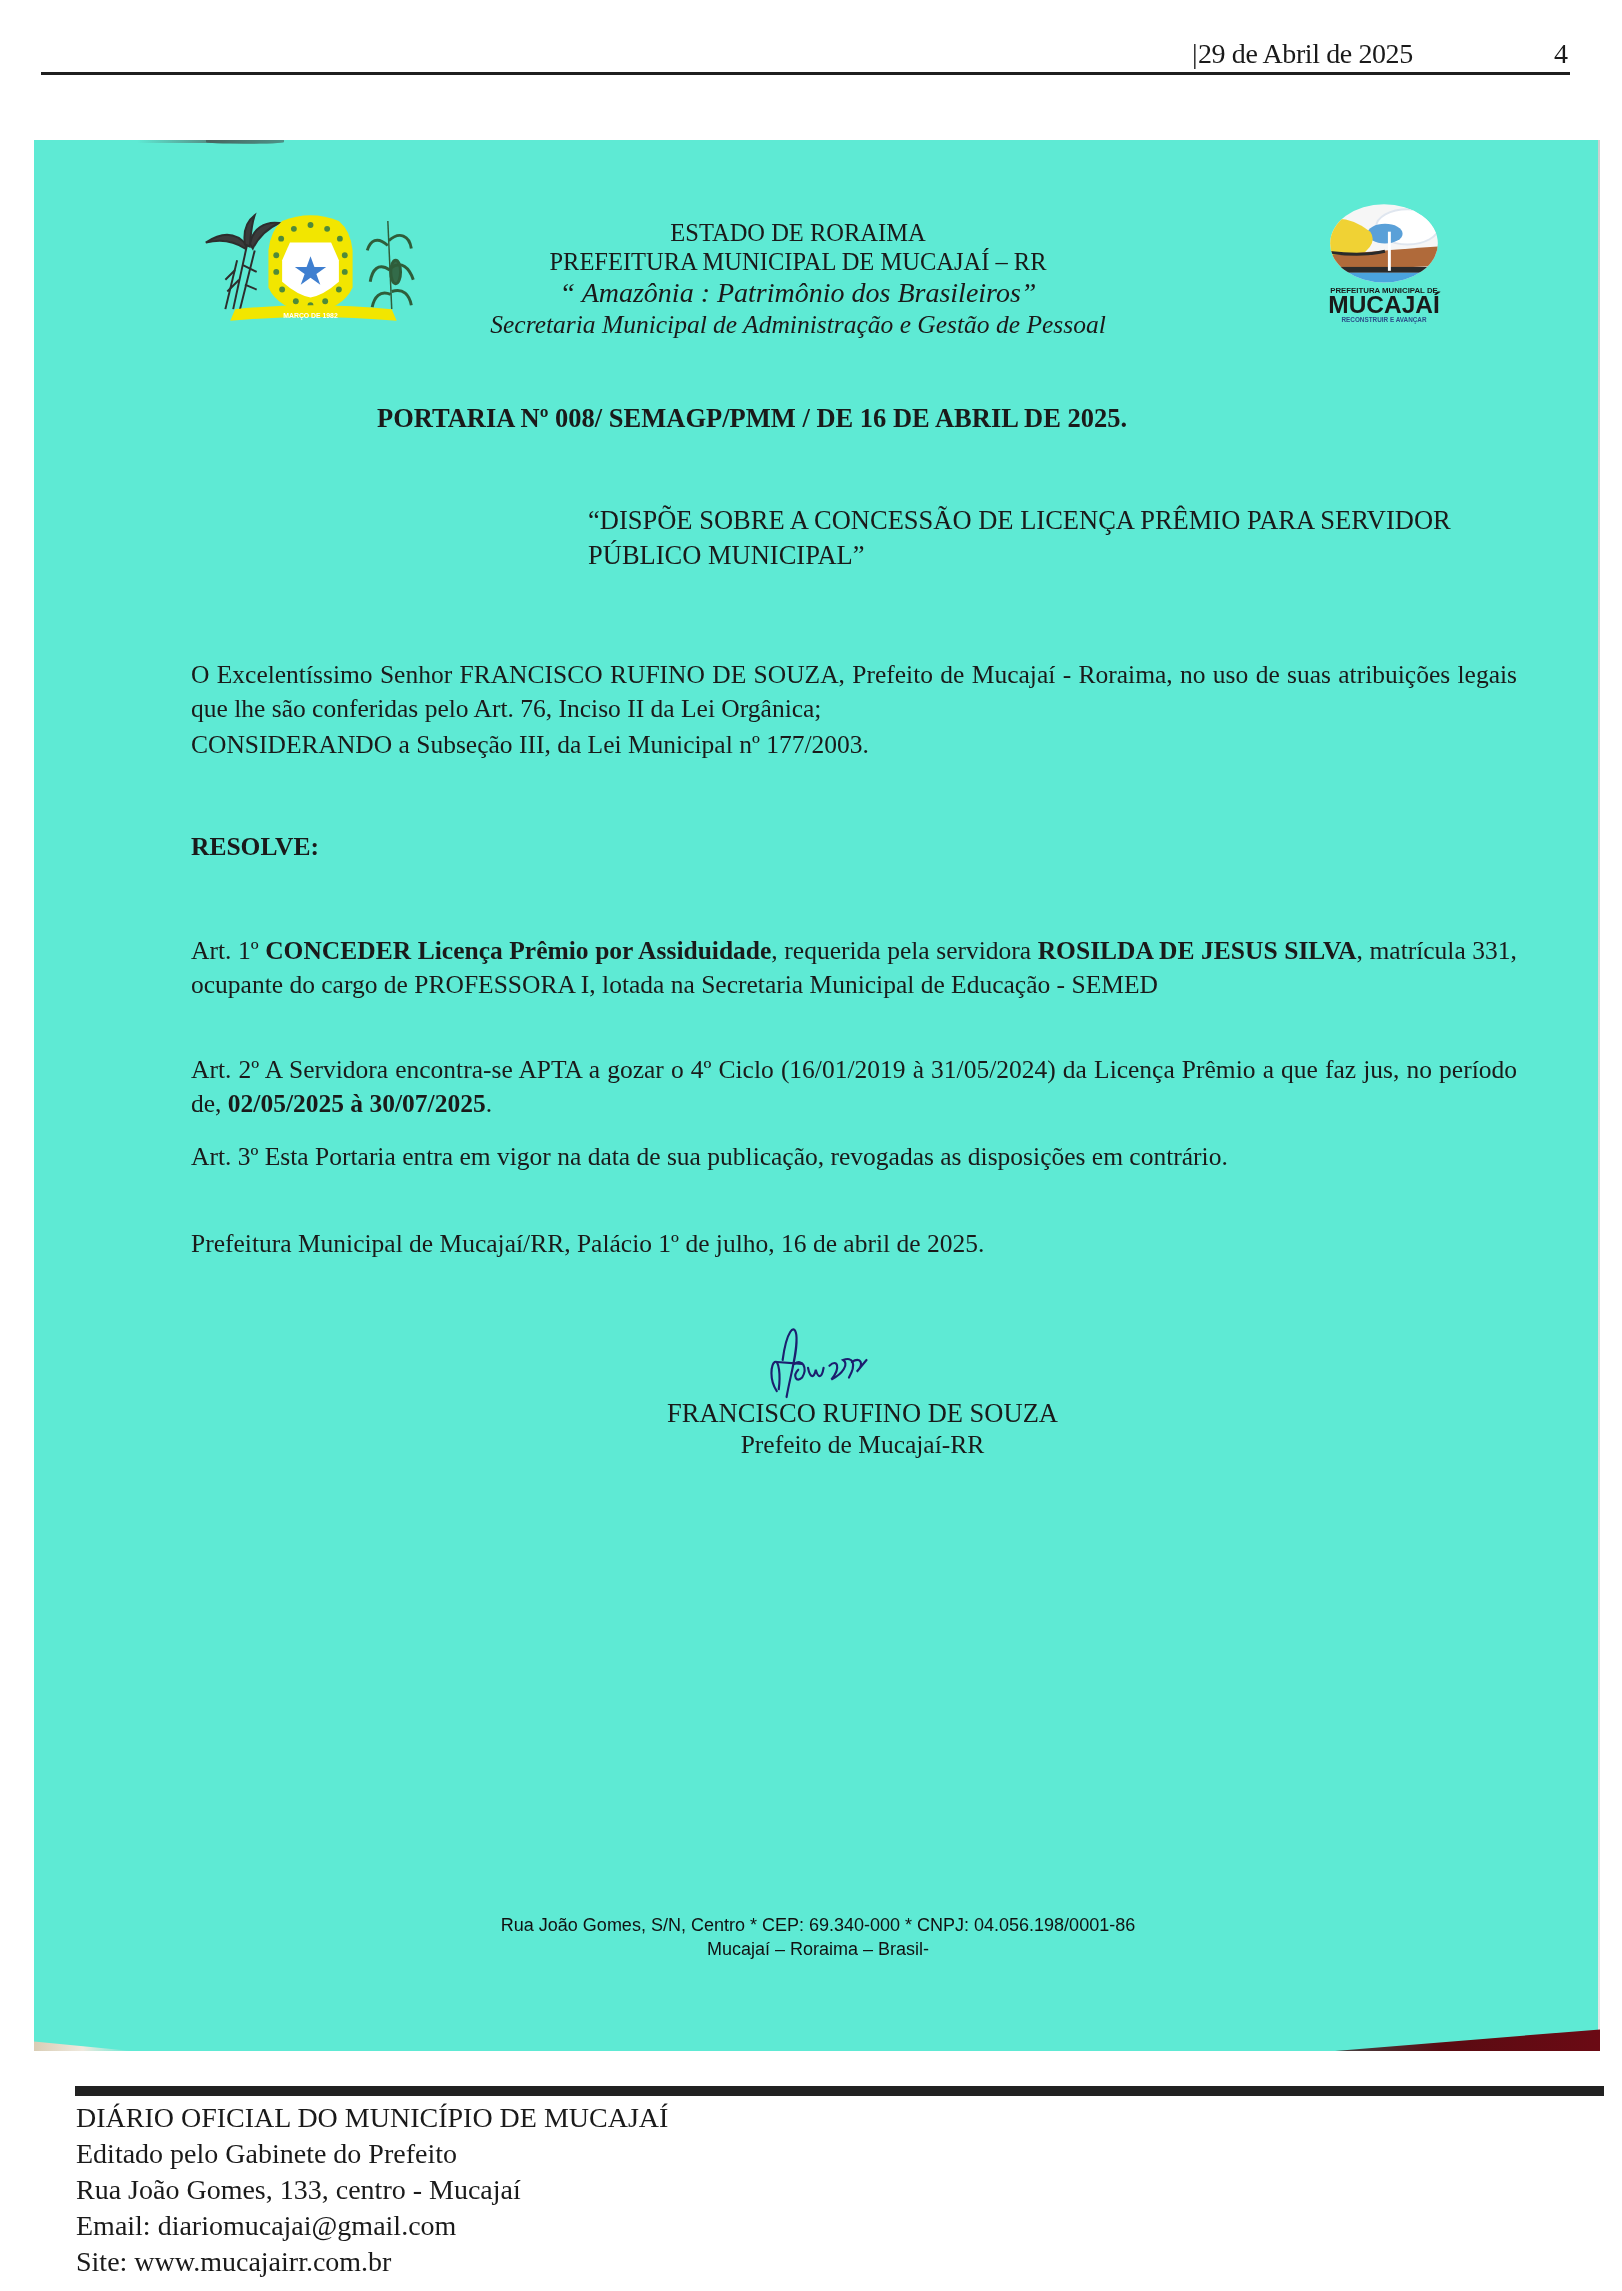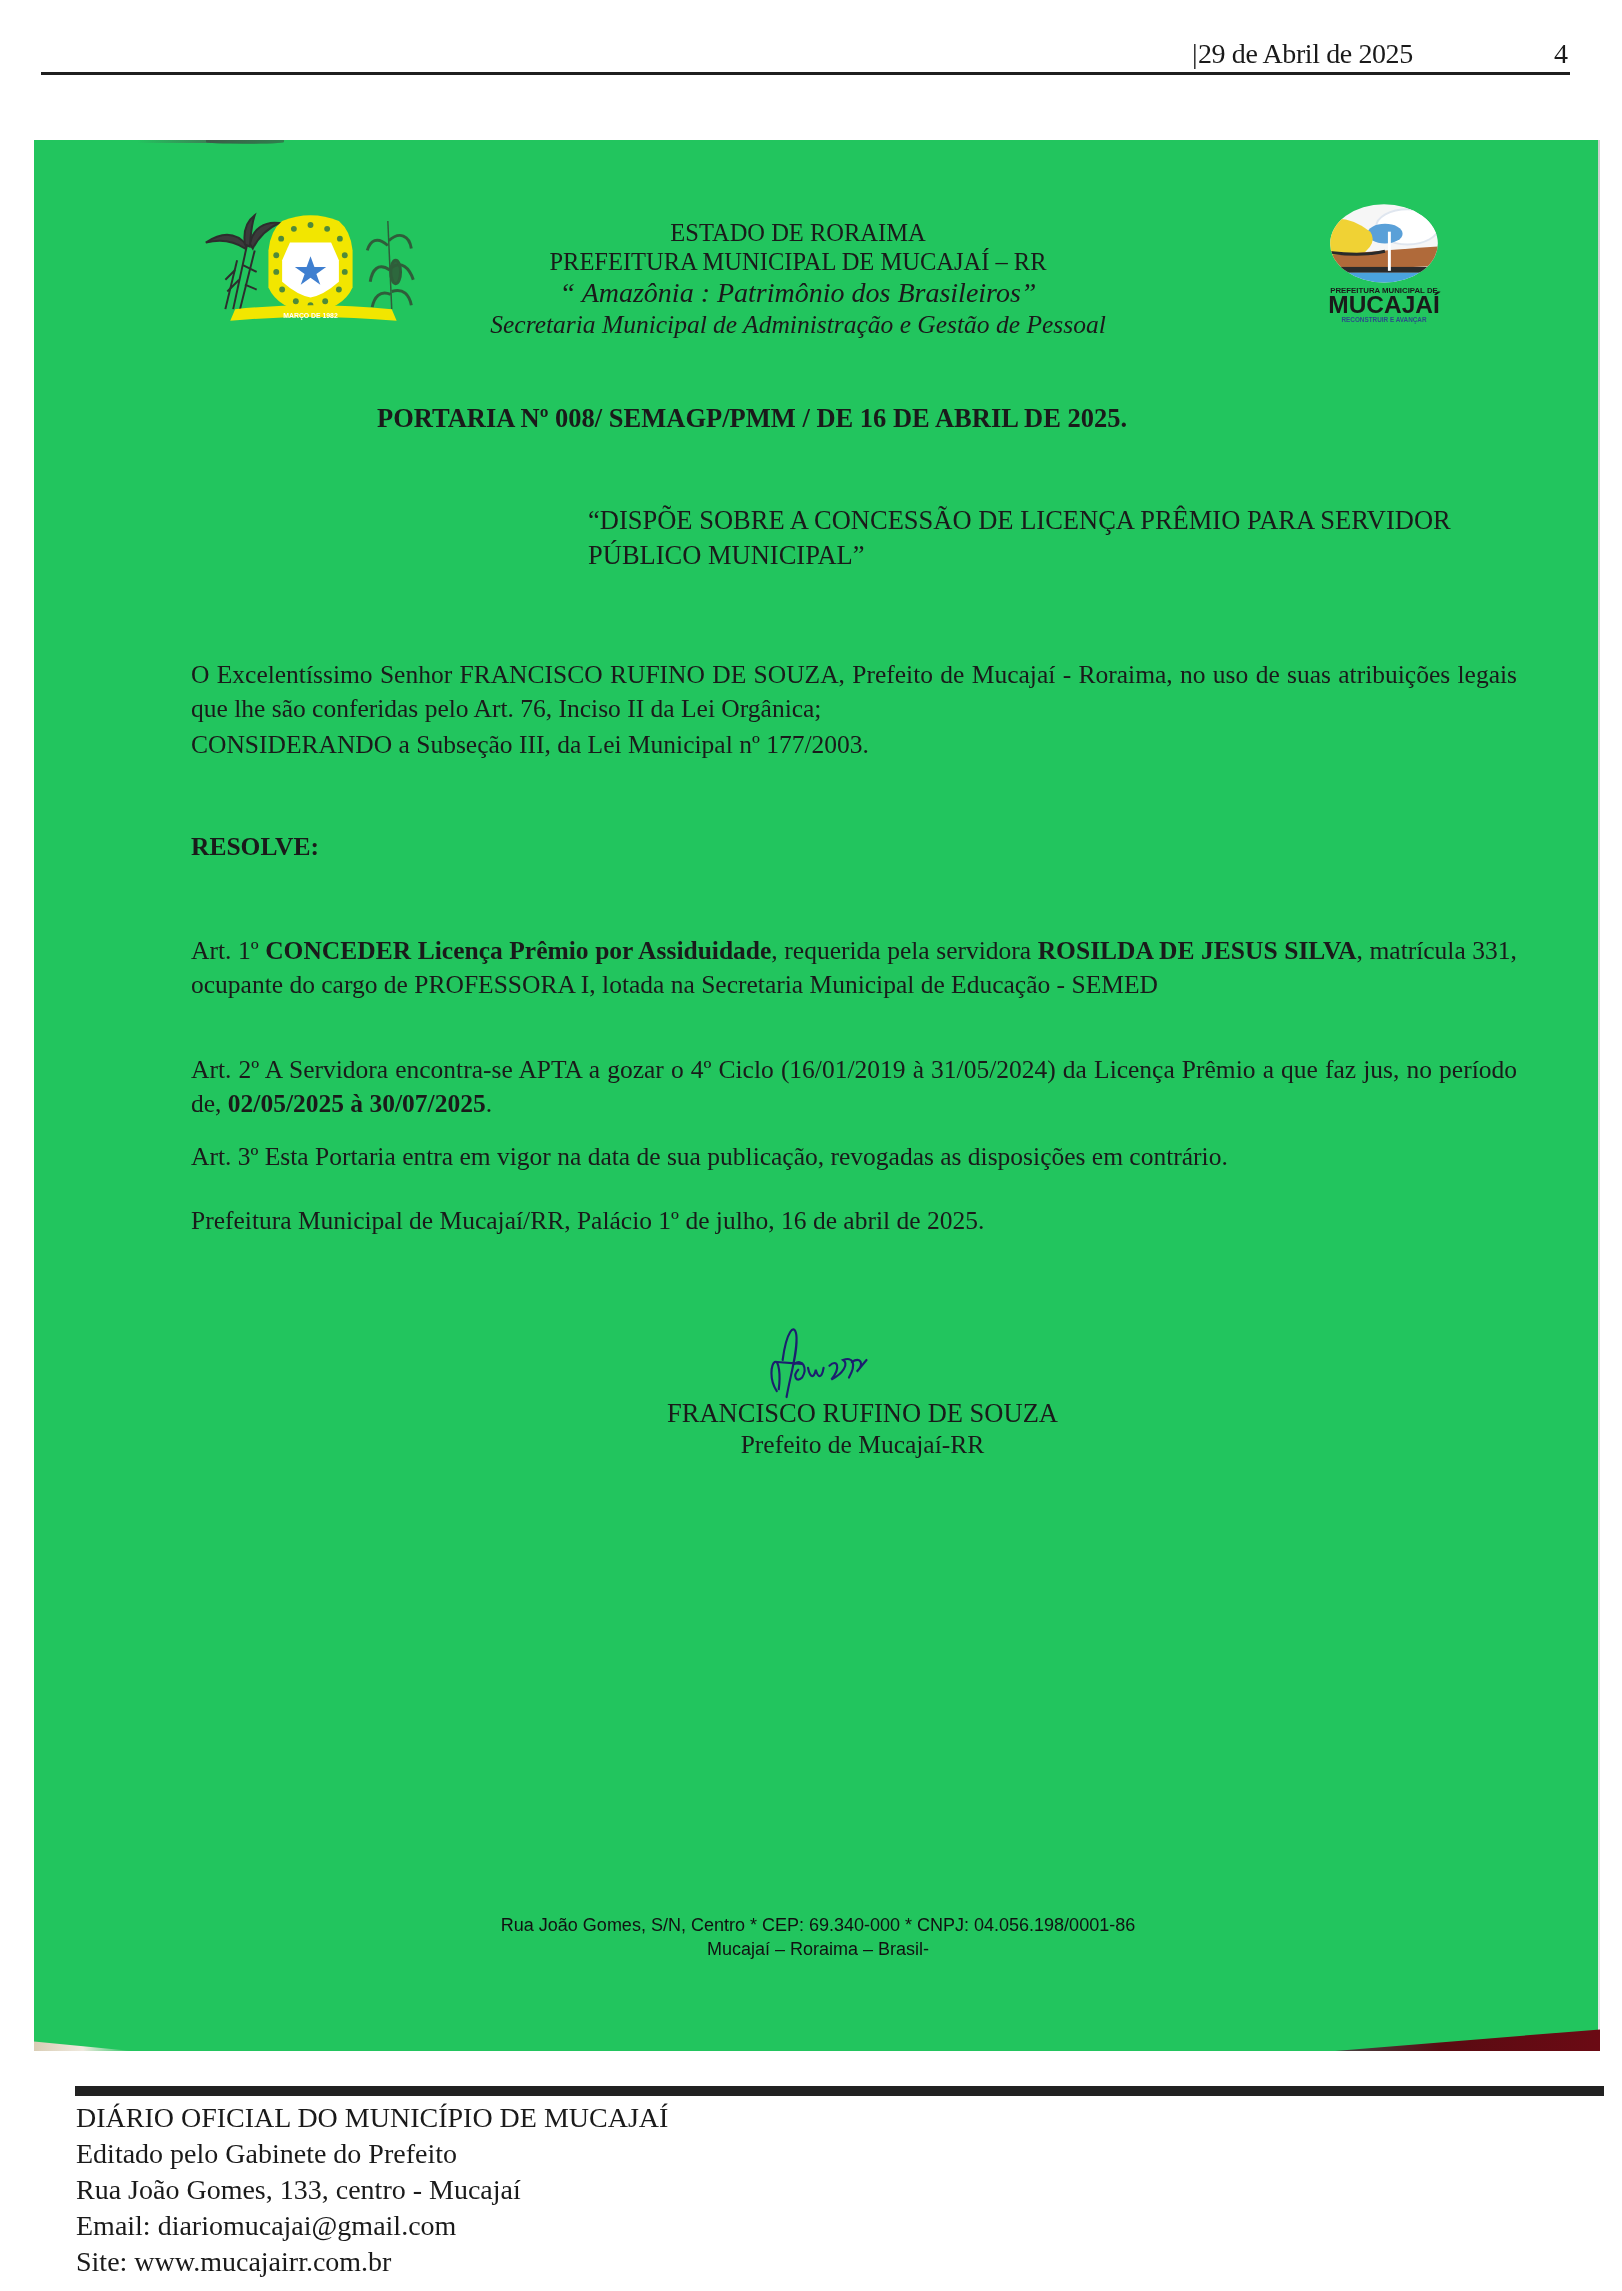--- a/index.html
+++ b/index.html
@@ -8,21 +8,21 @@
 
     
     .journal-header { position: absolute; left: 41px; top: 37px; width: 1529px; height: 35px;
       border-bottom: 3.9px solid #1f1f1f; }
     .journal-header .title { position: absolute; left: 0; bottom: 2px; font-size: 28px; letter-spacing: -0.2px; white-space: nowrap; }
     .journal-header .date { position: absolute; left: 1157px; bottom: 2px; font-size: 28px; white-space: nowrap; letter-spacing: -0.4px; }
     .journal-header .sep { position: absolute; left: 1151px; bottom: 2px; font-size: 28px; }
     .journal-header .page-num { position: absolute; right: 2px; bottom: 2px; font-size: 28px; }
 
     
-    .scan { position: absolute; left: 34px; top: 140px; width: 1566px; height: 1911px; background: #22c55e; }
+    .scan { position: absolute; left: 34px; top: 140px; width: 1566px; height: 1911px; background: #5eead4; }
     .scan-top-shadow { position: absolute; left: 103px; top: 0; width: 147px; height: 2.9px;
       background: linear-gradient(90deg, rgba(80,80,80,0) 0%, rgba(80,80,80,0.6) 50%, rgba(80,80,80,0) 100%); }
     .scan-top-shadow2 { position: absolute; left: 172px; top: 0; width: 78px; height: 3.9px; background: rgba(60,60,60,0.5); border-radius: 0 0 50% 50%; }
     .scan-right-edge { position: absolute; right: 0; top: 0; width: 2px; height: 100%; background: linear-gradient(180deg, #cfcfcf, #e6e6e6); }
     .scan-bottom-left { position: absolute; left: 0; bottom: 0; width: 98px; height: 15.7px;
       background: linear-gradient(90deg, #d9cdb5 0%, #efe9de 50%, rgba(255,255,255,0) 100%); clip-path: polygon(0 40%, 100% 100%, 0 100%); }
     .scan-bottom-right { position: absolute; right: 0; bottom: 0; width: 265px; height: 21.6px;
       background: linear-gradient(90deg, #444 0%, #5a0b12 40%, #6b0a14 100%); clip-path: polygon(0 100%, 100% 0, 100% 100%); }
 
     
@@ -37,21 +37,21 @@
     .portaria-title { position: absolute; left: 343px; top: 263px; width: 980px; font-size: 26.5px; font-weight: bold; white-space: nowrap; }
     .ementa { position: absolute; left: 554px; top: 363px; width: 931px; font-size: 26.5px; line-height: 35px; }
 
     .body-text { position: absolute; left: 157px; width: 1326px; font-size: 25.5px; line-height: 34px; text-align: justify; }
     .p-intro { top: 490px; margin-top: 28px; }
     .p-consid { top: 588px; }
     .p-resolve { top: 690px; font-weight: bold; }
     .p-art1 { top: 794px; }
     .p-art2 { top: 913px; }
     .p-art3 { top: 1000px; }
-    .p-closing { top: 1064px; }
+    .p-closing { top: 1087px; }
     b, .bold { font-weight: bold; }
 
     .signature { position: absolute; left: 725px; top: 1181px; width: 137px; height: 78px; }
     .signer { position: absolute; left: 549px; top: 1257px; width: 559px; text-align: center; }
     .signer .name { font-size: 26.5px; font-weight: normal; line-height: 32px; }
     .signer .role { font-size: 25.5px; line-height: 31px; }
 
     .scan-footer { position: absolute; left: 294px; top: 1774px; width: 980px; text-align: center;
       font-family: "Liberation Sans", "DejaVu Sans", sans-serif; font-size: 18px; line-height: 23.5px; color: #111; }
 

